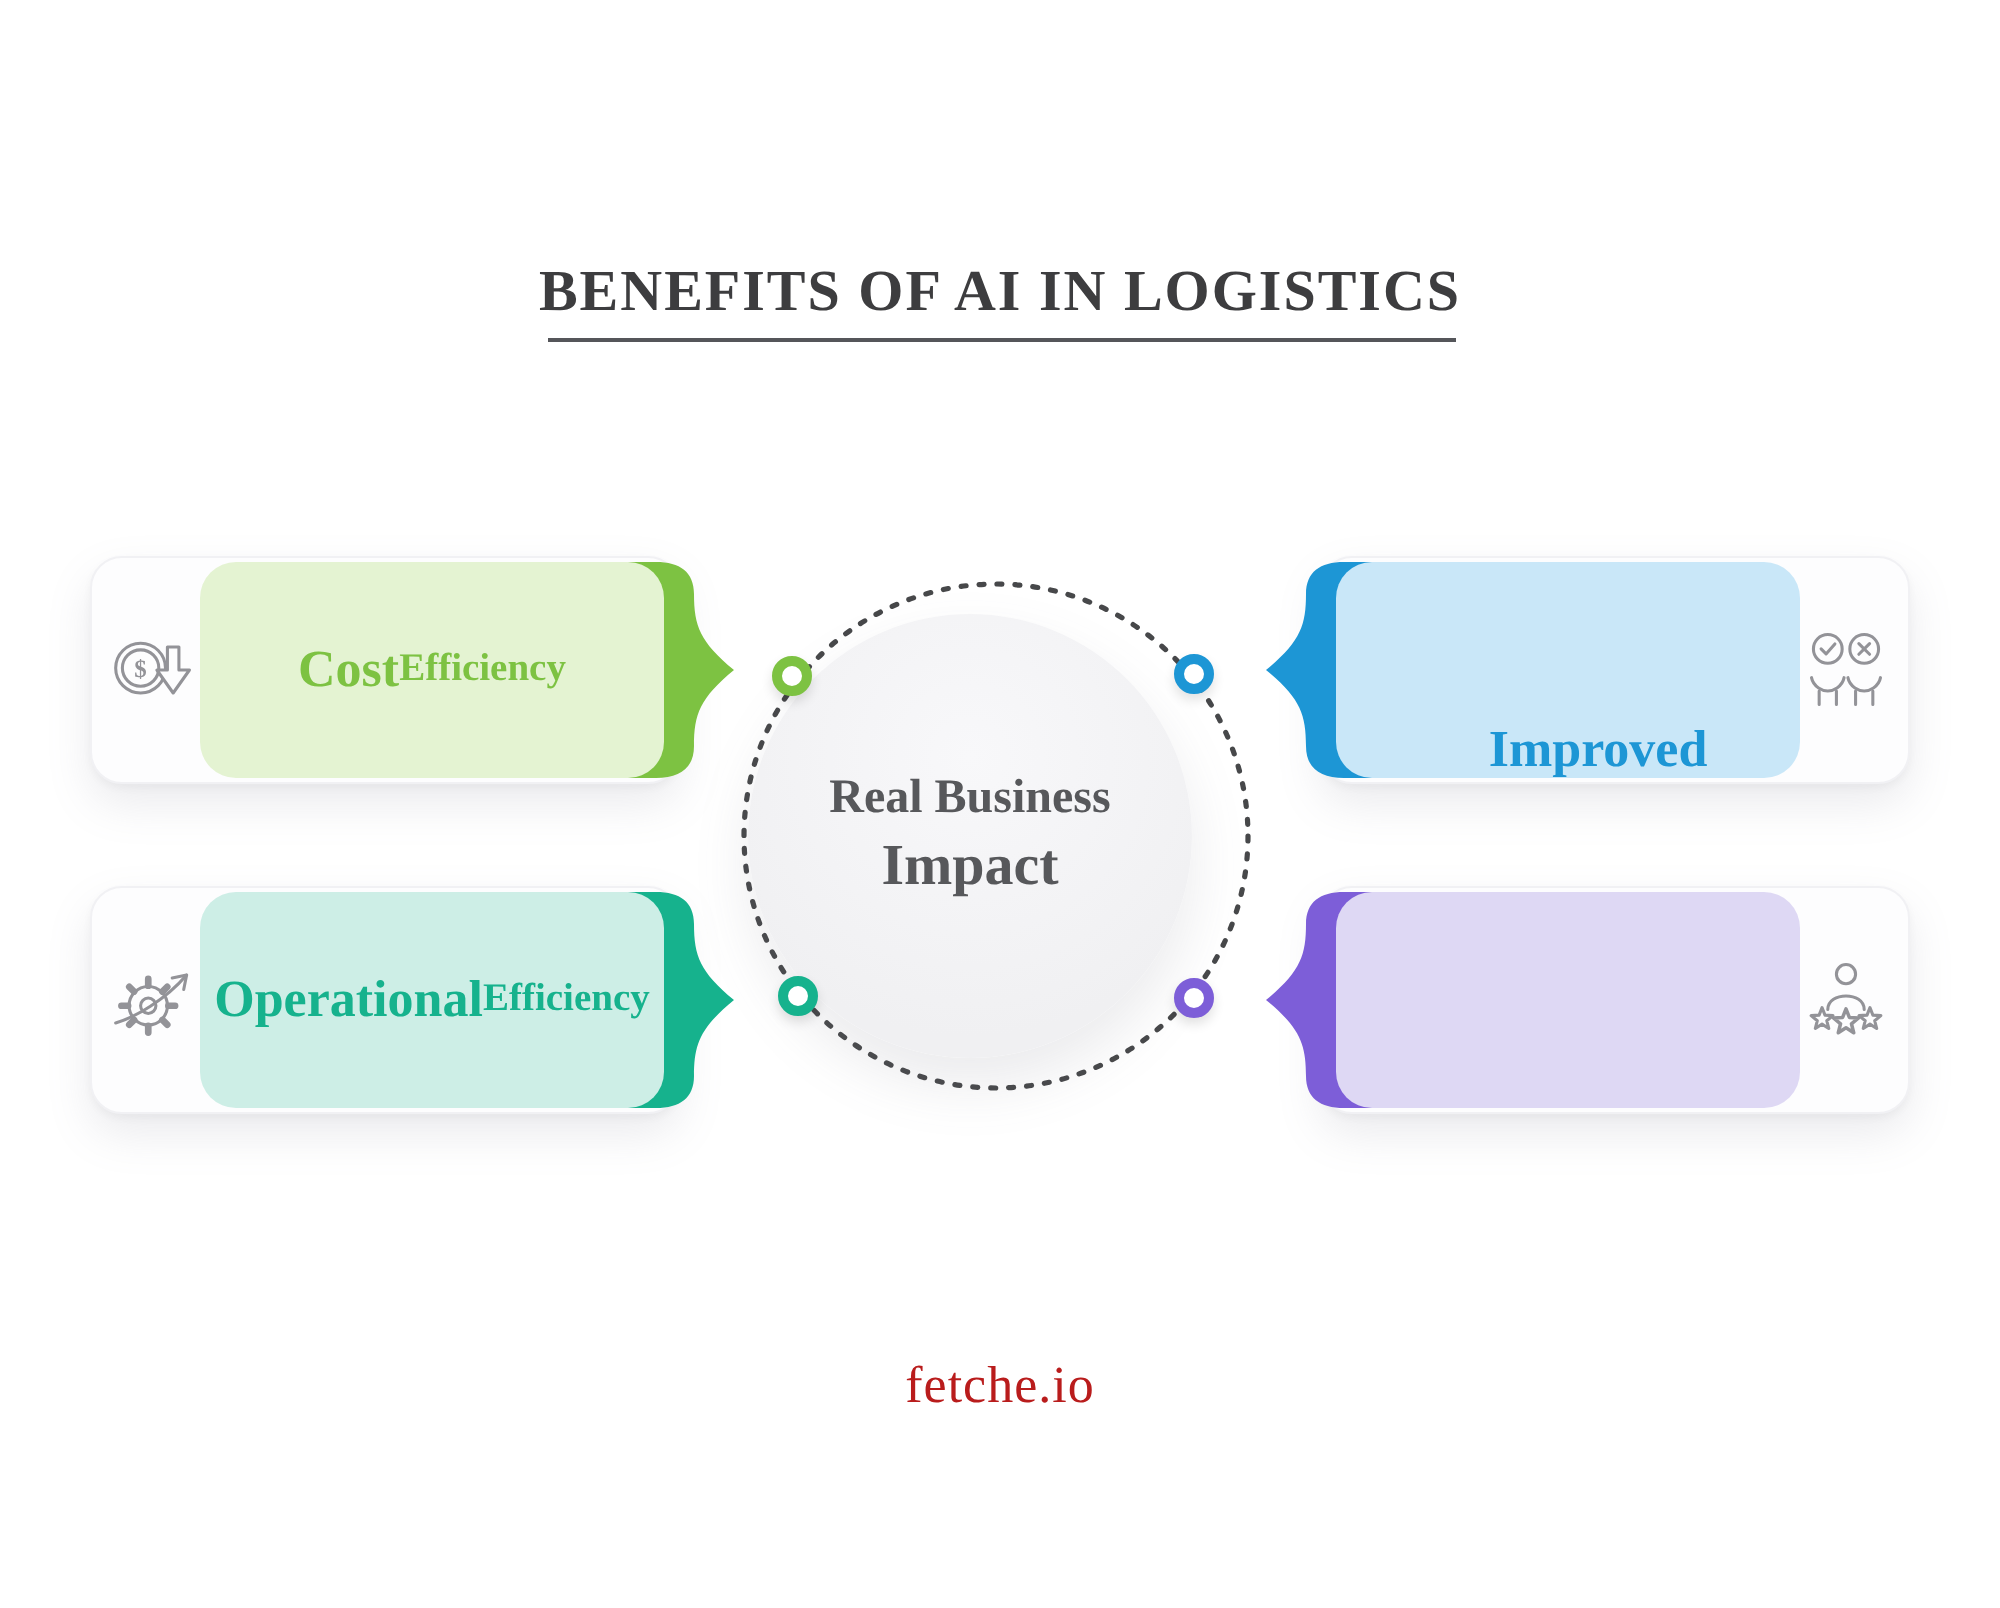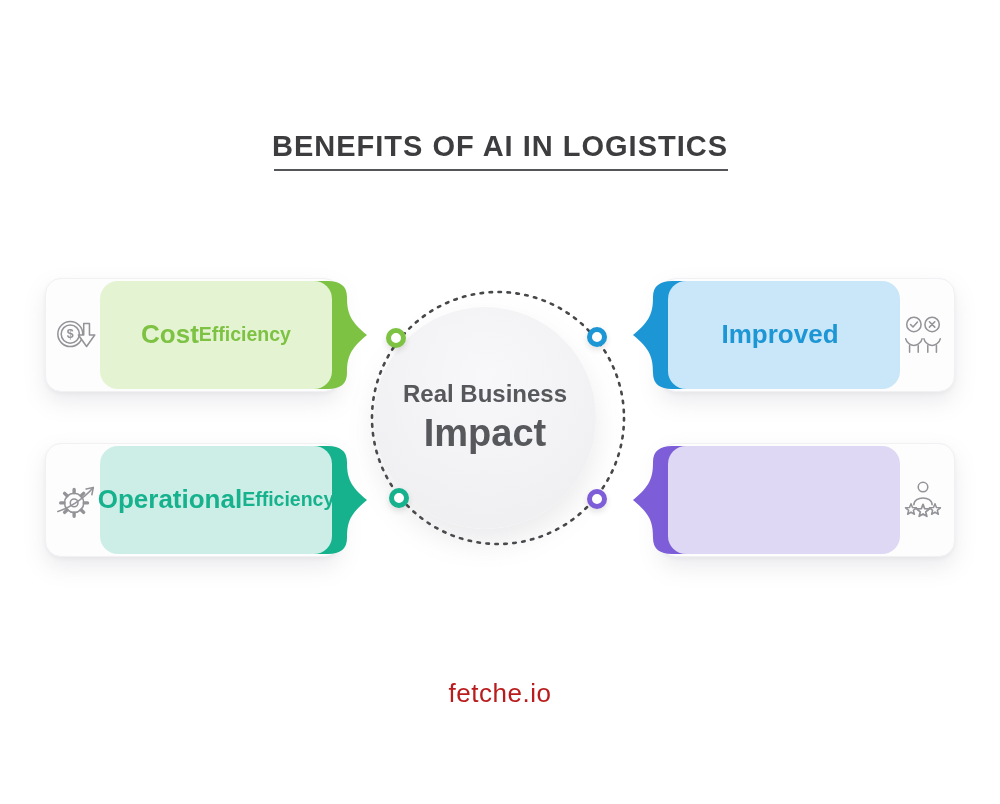--- a/index.html
+++ b/index.html
@@ -1,21 +1,21 @@
 <!DOCTYPE html>
 <html><head>
 <meta charset="utf-8">
 <style>
   html,body{margin:0;padding:0;}
   body{
     width:1000px;height:804px;position:relative;overflow:hidden;
     background:#ffffff;
     font-family:"Liberation Sans","DejaVu Sans",sans-serif;
   }
-  .stage{position:absolute;left:0;top:0;width:997px;height:804px;}
+  .stage{position:absolute;left:0;top:0;width:997px;height:804px;font-family:Liberation Serif, serif;}
 
   
   .page-title{
     position:absolute;left:0;top:130px;width:1000px;text-align:center;
     font-size:29px;font-weight:800;letter-spacing:1px;color:#3d3d3f;
   }
   .title-underline{
     position:absolute;left:274px;top:169px;width:454px;height:2px;background:#55565a;
   }
 
@@ -34,21 +34,21 @@
   .card.left  svg.shape{left:55px;}
   .card.right svg.shape{left:0;transform:scaleX(-1);}
   .shape .backing{fill:var(--accent);}
   .shape .panel{fill:var(--fill);}
   .panel-text{
     position:absolute;top:3px;width:232px;height:108px;
     display:flex;flex-direction:row;align-items:center;justify-content:center;
     text-align:center;color:var(--accent);line-height:1.12;
   }
   .card.left  .panel-text{left:55px;}
-  .card.right .panel-text{left:36px;}
+  .card.right .panel-text{left:55px;align-items:flex-end;}
   .card-heading{font-size:26px;font-weight:bold;}
   .card-subheading{font-size:19.5px;font-weight:bold;}
   .side-icon{position:absolute;width:46px;height:46px;}
   .card.left  .side-icon{left:9px;top:34px;}
   .card.right .side-icon{left:272px;top:34px;}
   .side-icon svg{width:46px;height:46px;stroke:#939398;stroke-width:1.6;fill:none;
     stroke-linecap:round;stroke-linejoin:round;}
 
   .c-green {--accent:#7dc242;--fill:#e4f3d2;}
   .c-blue  {--accent:#1d96d5;--fill:#c9e7f8;}
@@ -58,21 +58,21 @@
   
   .hub-ring{position:absolute;left:370px;top:290px;width:256px;height:256px;overflow:visible;}
   .hub-circle{
     position:absolute;left:374px;top:307px;width:222px;height:222px;border-radius:50%;
     background:radial-gradient(circle at 50% 32%,#f8f8fa 0%,#f0f0f2 75%);
     box-shadow:0 14px 28px rgba(110,110,130,.14);
     display:flex;flex-direction:column;align-items:center;justify-content:center;
     text-align:center;color:#57585b;line-height:1.2;
   }
   .hub-line1{font-size:24px;font-weight:bold;}
-  .hub-line2{font-size:38px;font-weight:bold;margin-top:2px;}
+  .hub-line2{font-size:29px;font-weight:bold;margin-top:2px;}
 
   .dot{
     position:absolute;width:10px;height:10px;border-radius:50%;
     background:#ffffff;border:5px solid currentColor;
     box-shadow:0 3px 6px rgba(0,0,0,.12);
   }
 
   
   .footer-brand{
     position:absolute;left:0;top:678px;width:1000px;text-align:center;

